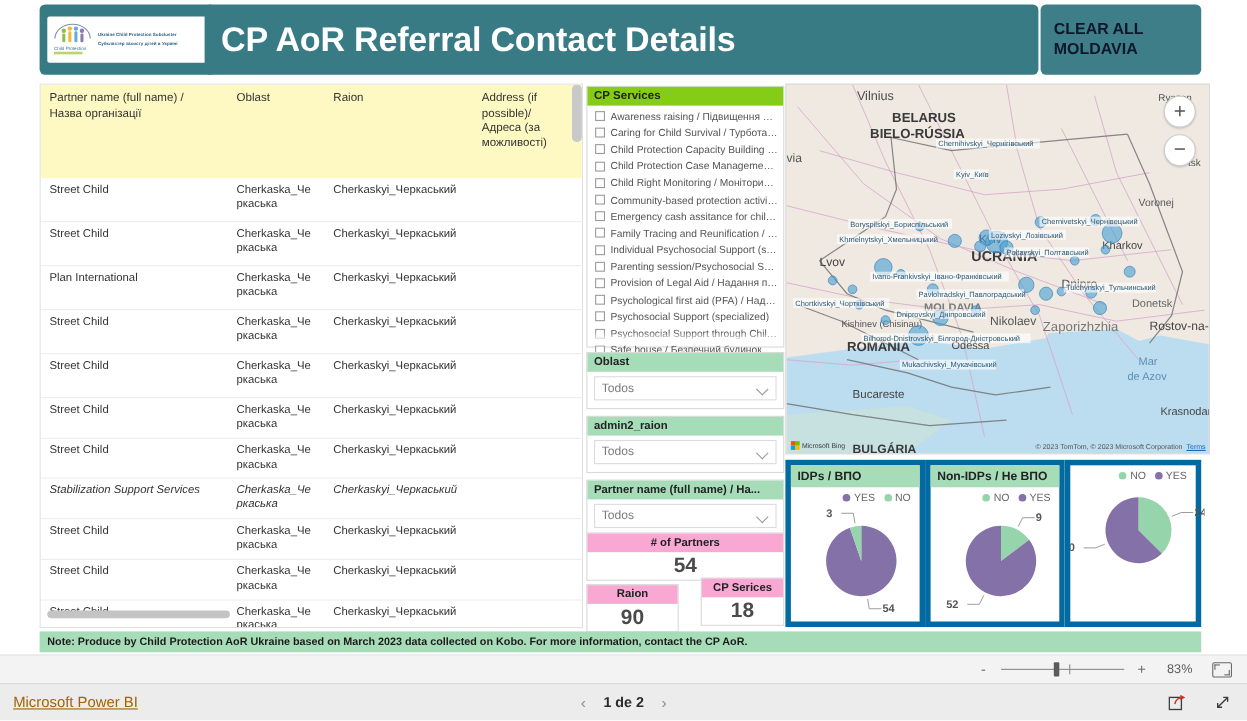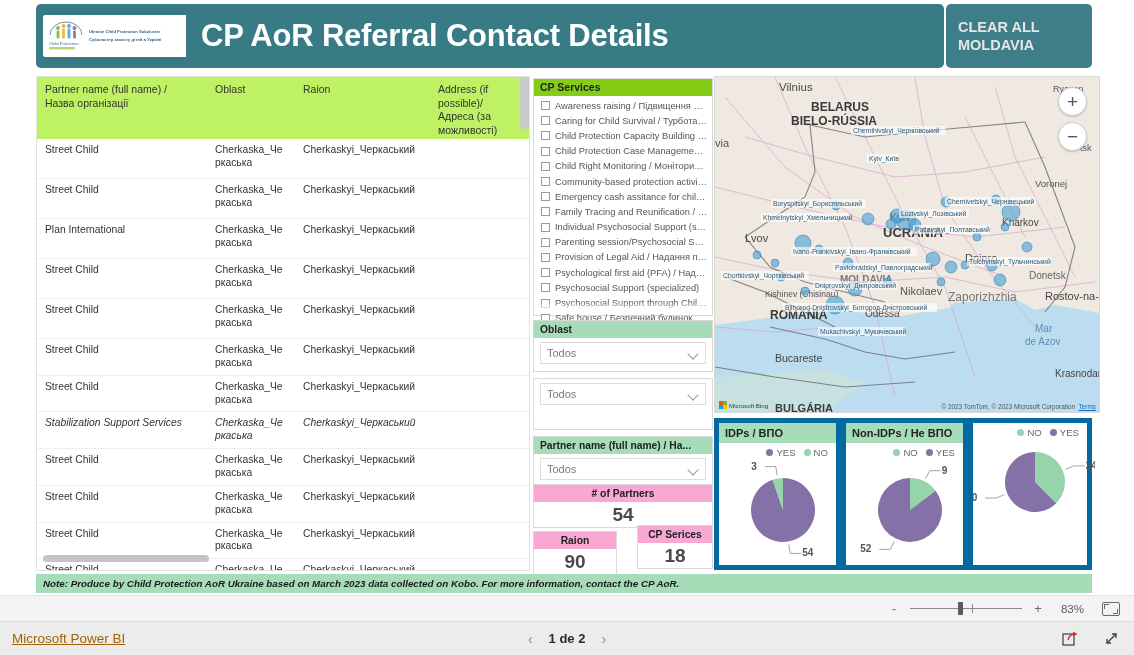--- a/index.html
+++ b/index.html
@@ -43,30 +43,30 @@
   .hdr-title span {
     color:#ffffff; font-size:31px; font-weight:bold; letter-spacing:-0.2px;
   }
   .hdr-clear {
     position:absolute; left:946px; top:4px; width:146px; height:64px;
     background:#3d7e88; border-radius:5px;
     display:flex; flex-direction:column; justify-content:center;
     padding-left:12px; cursor:pointer;
   }
   .hdr-clear span {
-    color:#e5e5e5; font-size:14.5px; font-weight:bold; line-height:1.25;
+    color:#0f172a; font-size:14.5px; font-weight:bold; line-height:1.25;
   }
 
   
   .tbl {
     position:absolute; left:36px; top:76px; width:494px; height:495px;
     background:#ffffff; border:1px solid #e2e2e2; overflow:hidden;
   }
   .tbl-head {
-    display:flex; height:62px; background:#bef264; position:relative;
+    display:flex; height:85px; background:#fef9c3; position:relative;
   }
   .th {
     padding:6px 8px 0 8px; font-size:10.5px; color:#333; line-height:1.3;
     overflow:hidden;
   }
   .th.c1 { width:170px; }
   .th.c2 { width:88px; }
   .th.c3 { width:135px; }
   .th.c4 { width:99px; position:relative; }
   .tbl-head-scroll {
@@ -195,21 +195,21 @@
   }
   .lg { display:flex; align-items:center; gap:3px; font-size:9.6px; color:#666; }
   .lg-dot { width:7px; height:7px; border-radius:50%; }
 
   
   .note {
     position:absolute; left:36px; top:574px; width:1056px; height:19px;
     background:#a7dcb9; display:flex; align-items:center; padding-left:7px;
   }
   .note span {
-    font-size:9.8px; color:#1b1b1b; font-style:italic; font-weight:bold;
+    font-size:9.8px; color:#1b1b1b; font-weight:bold;
   }
 
   
   .statusbar {
     position:absolute; left:0; top:595px; width:1134px; height:26px;
     background:#f3f3f3; border-top:1px solid #e3e3e3;
     display:flex; align-items:center; justify-content:flex-end;
     padding-right:14px; gap:11px;
   }
   .zm-btn { font-size:13px; color:#6a6a6a; cursor:pointer; width:10px; text-align:center;}
@@ -464,20 +464,21 @@
     </div>
 
     <div class="dd" style="top:320px">
       <div class="dd-title">Oblast</div>
       <div class="dd-ctl">
         <span class="dd-val">Todos</span>
         <span class="chev"></span>
       </div>
     </div>
     <div class="dd" style="top:378px">
+      <div class="dd-title">admin2_raion</div>
       <div class="dd-ctl">
         <span class="dd-val">Todos</span>
         <span class="chev"></span>
       </div>
     </div>
     <div class="dd" style="top:436px">
       <div class="dd-title">Partner name (full name) / Ha...</div>
       <div class="dd-ctl">
         <span class="dd-val">Todos</span>
         <span class="chev"></span>

